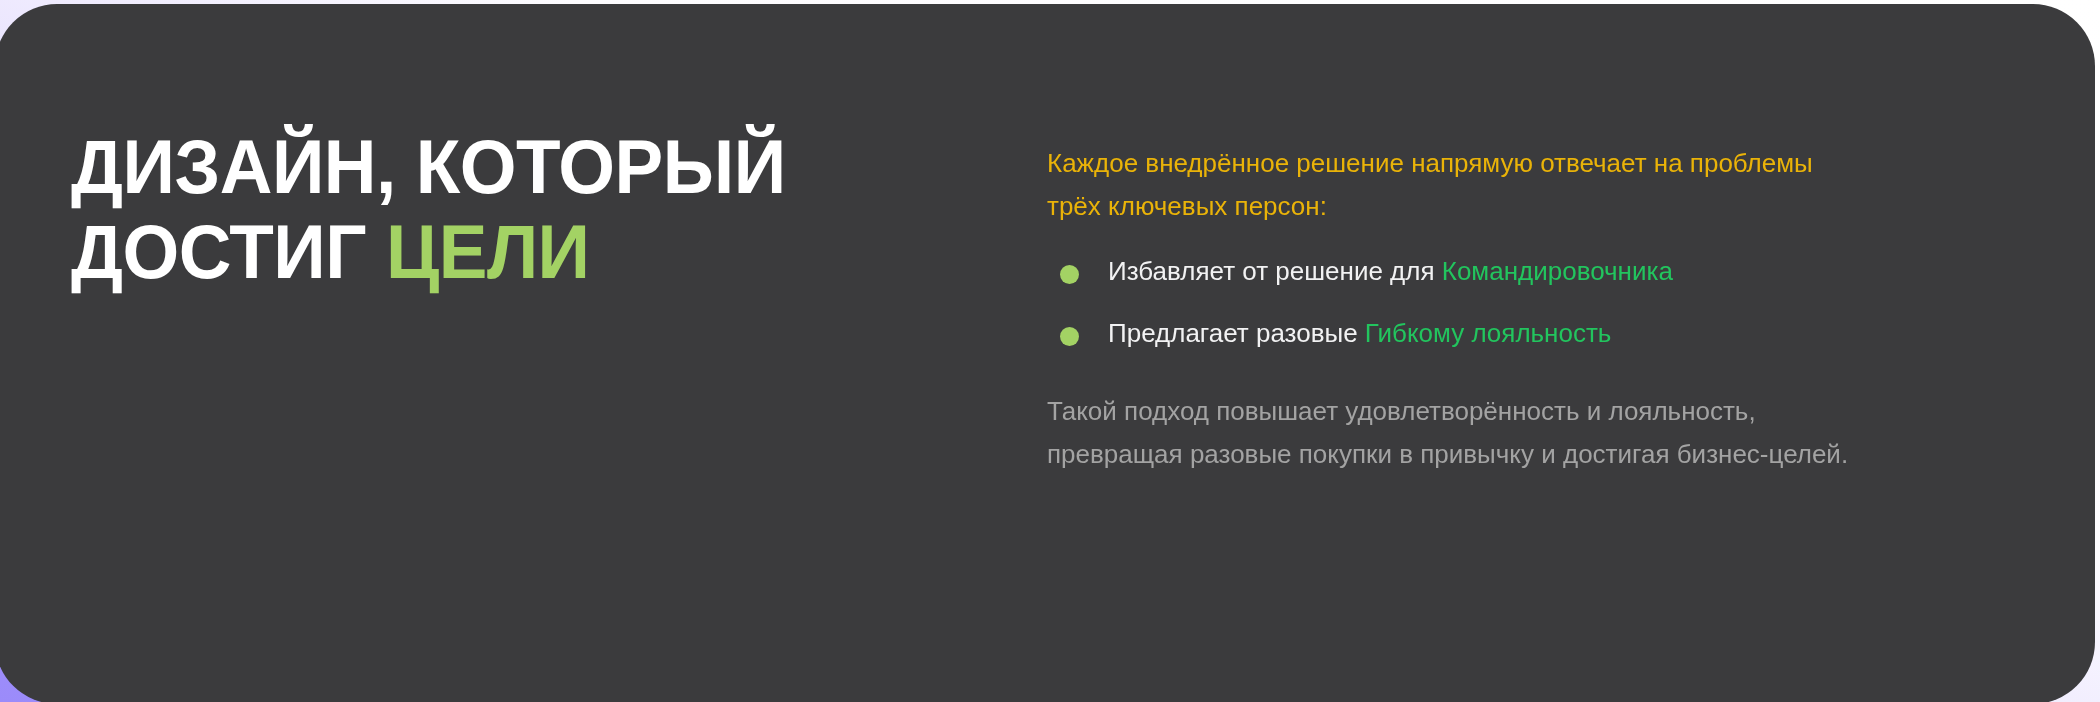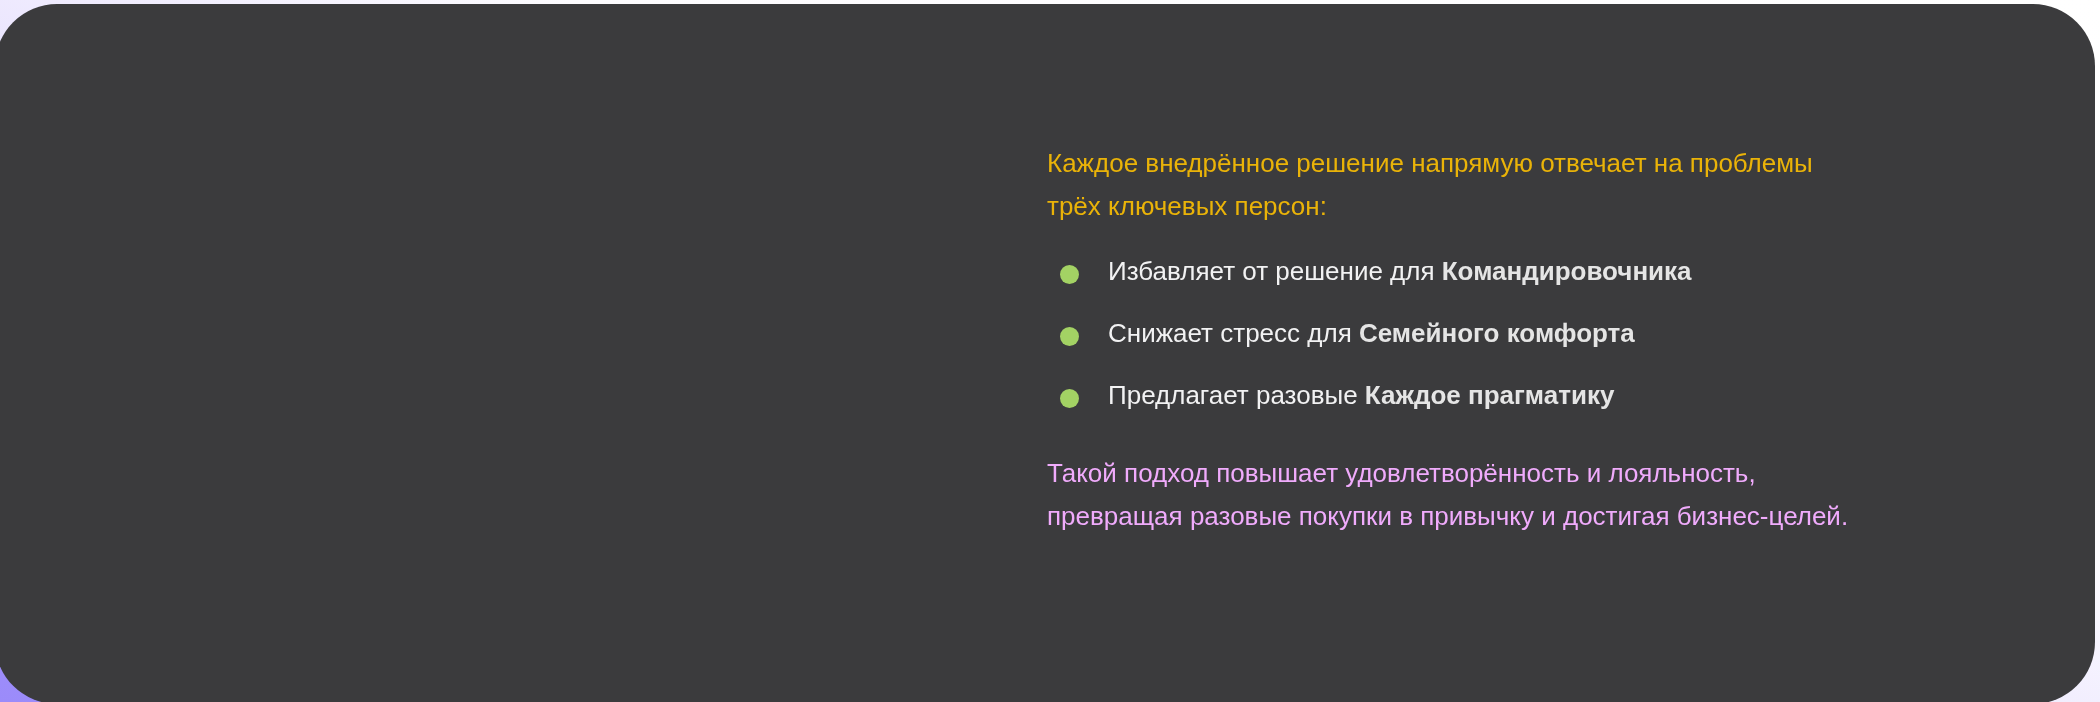--- a/index.html
+++ b/index.html
@@ -109,61 +109,59 @@
     left: 13px;
     top: 13px;
     width: 19px;
     height: 19px;
     border-radius: 50%;
     background: #a3d264;
     display: block;
   }
 
   .persona {
-    color: #e5e5e5;
-    font-weight: bold;
+    color: #22c55e;
   }
 
   .closing {
     margin: 0;
     margin-top: 37px;
     font-size: 26px;
     line-height: 43px;
-    color: #f0abfc;
+    color: #a3a3a3;
     max-width: 840px;
   }
 </style>
 </head>
 <body>
 
 <div class="page">
 
   <div class="card">
     <div class="card-inner">
 
+      <div class="heading-col">
+        <h1 class="heading"><span>ДИЗАЙН, КОТОРЫЙ</span><br><span>ДОСТИГ </span><span class="accent-green">ЦЕЛИ</span></h1>
+      </div>
 
       <div class="body-col">
 
         <p class="lead">Каждое внедрённое решение напрямую отвечает на проблемы трёх ключевых персон:</p>
 
         <ul class="bullet-list">
 
           <li class="bullet-item">
             <span class="bullet-dot"></span>
             <span>Избавляет от решение для </span><span class="persona">Командировочника</span>
           </li>
 
-          <li class="bullet-item">
-            <span class="bullet-dot"></span>
-            <span>Снижает стресс для </span><span class="persona">Семейного комфорта</span>
-          </li>
 
           <li class="bullet-item">
             <span class="bullet-dot"></span>
-            <span>Предлагает разовые </span><span class="persona">Каждое прагматику</span>
+            <span>Предлагает разовые </span><span class="persona">Гибкому лояльность</span>
           </li>
 
         </ul>
 
         <p class="closing">Такой подход повышает удовлетворённость и лояльность, превращая разовые покупки в привычку и достигая бизнес-целей.</p>
 
       </div>
 
     </div>
   </div>

